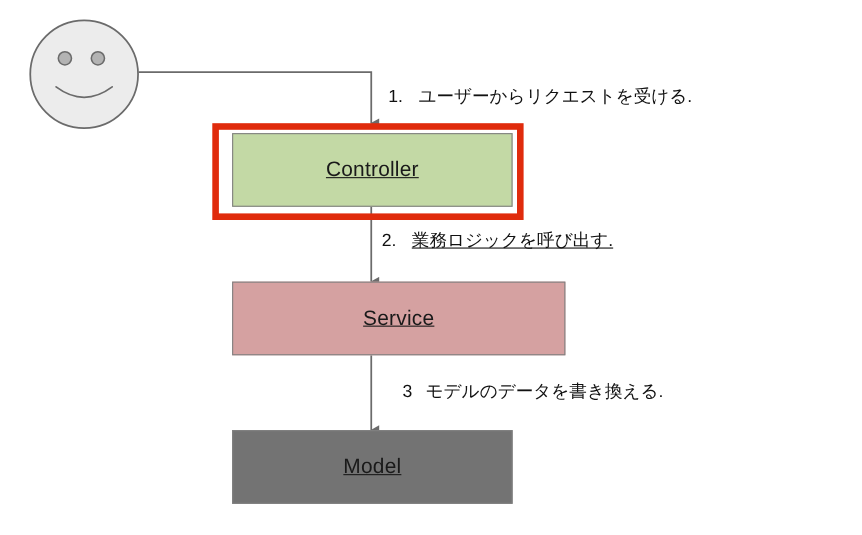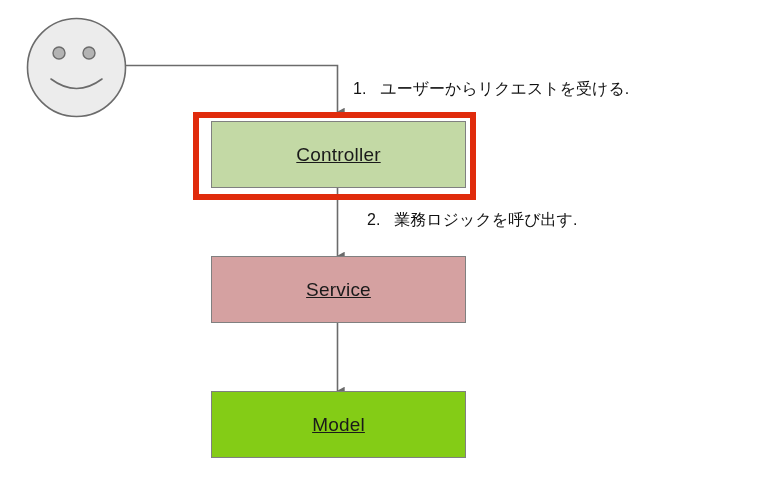--- a/index.html
+++ b/index.html
@@ -38,21 +38,21 @@
   }
   #controller-box {
     left: 211px;
     top: 121px;
     width: 255px;
     height: 67px;
   }
   #service-box {
     left: 211px;
     top: 256px;
-    width: 255px;
+    width: 303px;
     height: 67px;
   }
   #model-box {
     left: 211px;
     top: 391px;
     width: 255px;
     height: 67px;
   }
   #highlight-frame {
     position: absolute;
@@ -66,21 +66,21 @@
     pointer-events: none;
   }
   .step-label {
     position: absolute;
     font-size: 16px;
     color: #111111;
     white-space: nowrap;
     line-height: 1.1;
   }
   #step-label-1 { left: 353px; top: 80px; }
-  #step-label-2 { left: 367px; top: 211px; }
+  #step-label-2 { left: 347px; top: 211px; text-decoration: underline; }
   #step-label-3 { left: 366px; top: 348px; }
   .step-num { display: inline-block; }
   .step-gap-wide { display: inline-block; width: 14px; }
   .step-gap-narrow { display: inline-block; width: 12px; }
 </style>
 </head>
 <body>
 
 <div id="canvas">
 
@@ -104,24 +104,27 @@
 
     <path d="M 337.5 323 L 337.5 391" fill="none" stroke="#6b6b6b" stroke-width="1.6" marker-end="url(#arrowhead)"></path>
   </svg>
 
   <div class="node-box" id="controller-box" style="background-color: rgb(195, 217, 165);">Controller</div>
 
   <div id="highlight-frame" style="border-color: rgb(224, 43, 12);"></div>
 
   <div class="node-box" id="service-box" style="background-color: rgb(213, 161, 161);">Service</div>
 
-  <div class="node-box" id="model-box" style="background-color: #84cc16;">Model</div>
+  <div class="node-box" id="model-box" style="background-color: #737373;">Model</div>
 
   <div class="step-label" id="step-label-1">
     <span class="step-num">1.</span><span class="step-gap-wide"></span><span class="step-text">ユーザーからリクエストを受ける.</span>
   </div>
 
   <div class="step-label" id="step-label-2">
     <span class="step-num">2.</span><span class="step-gap-wide"></span><span class="step-text">業務ロジックを呼び出す.</span>
   </div>
 
+  <div class="step-label" id="step-label-3">
+    <span class="step-num">3</span><span class="step-gap-narrow"></span><span class="step-text">モデルのデータを書き換える.</span>
+  </div>
 
 </div>
 
 </body></html>

